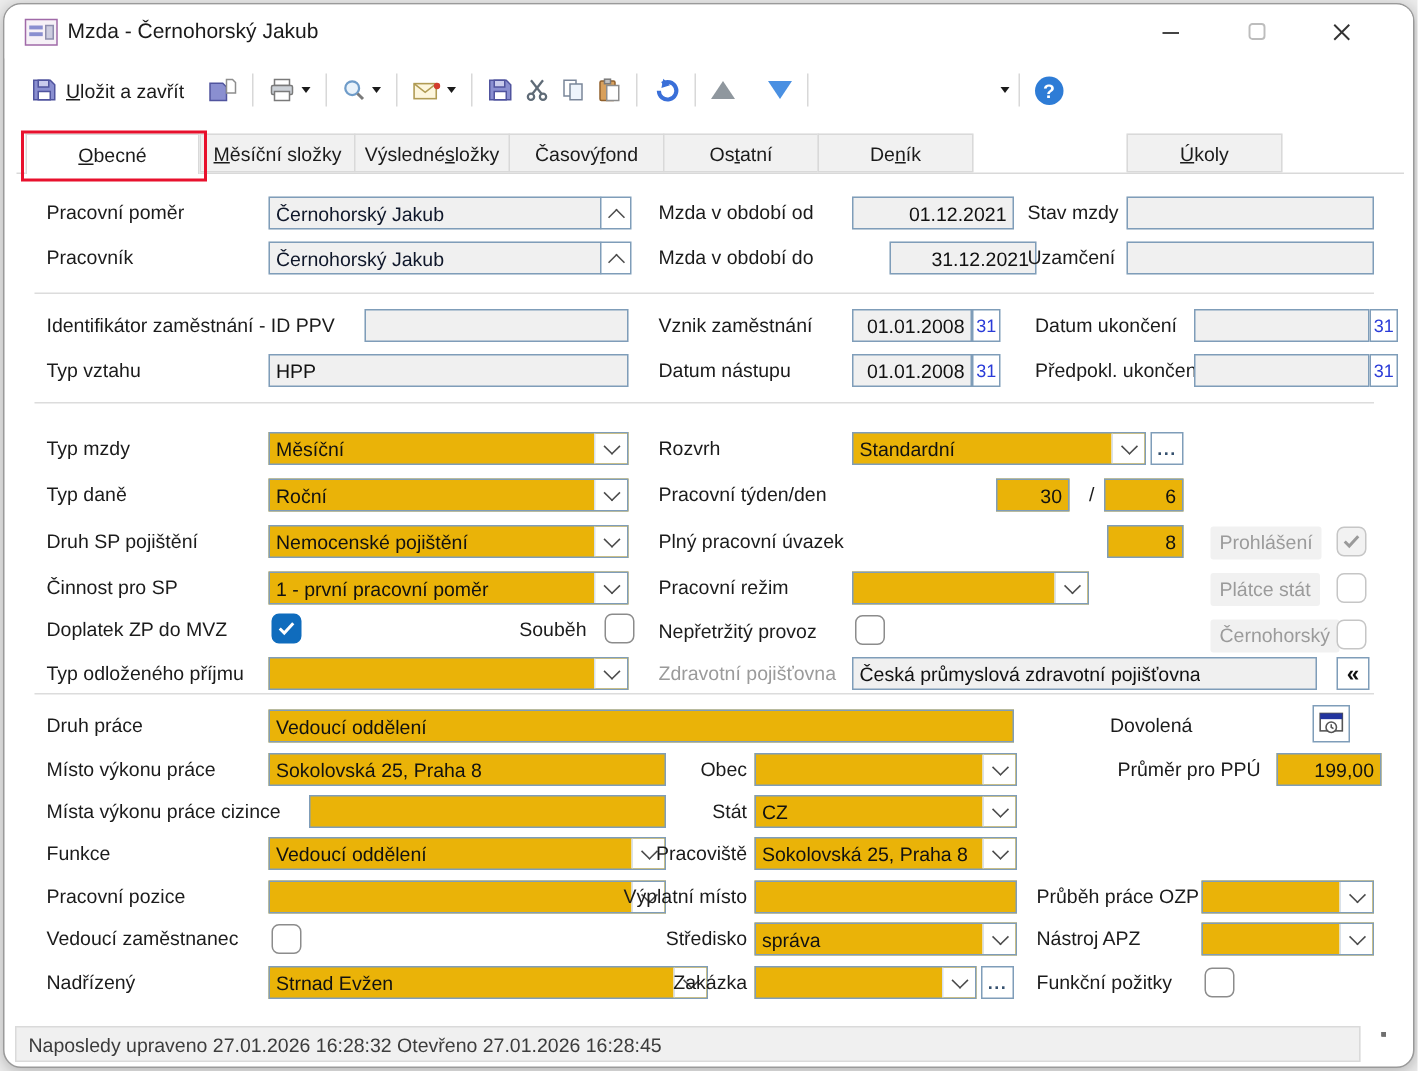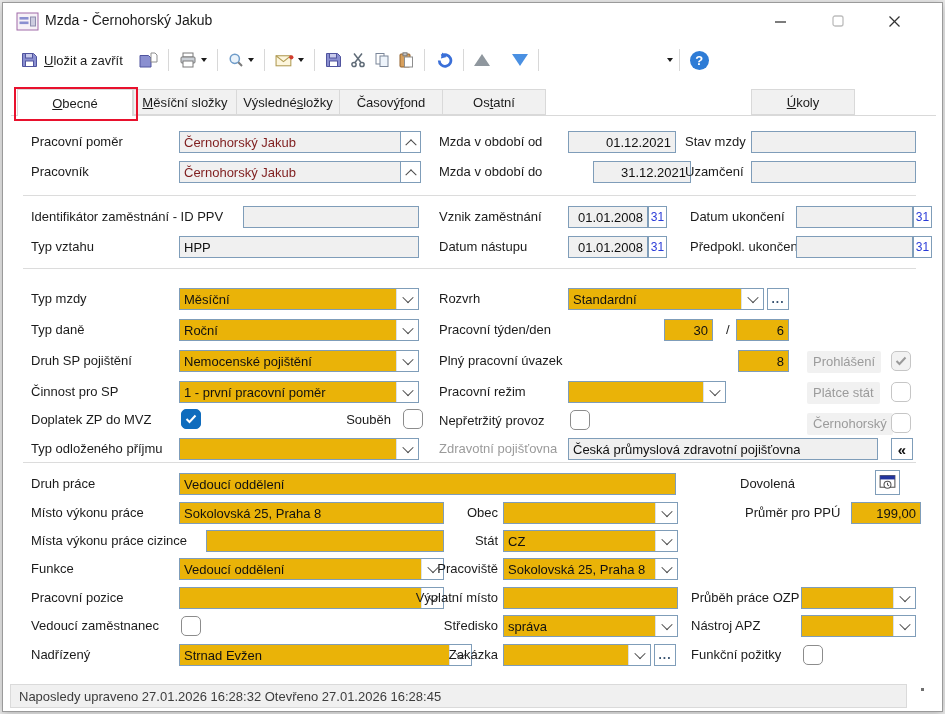--- a/index.html
+++ b/index.html
@@ -1,29 +1,29 @@
 <!DOCTYPE html>
 <html><head>
 <meta charset="utf-8">
 <style>
   html,body{margin:0;padding:0;}
   body{width:945px;height:714px;background:#ececec;font-family:"Liberation Sans",sans-serif;position:relative;}
   #window{position:absolute;left:2px;top:2px;width:939px;height:708px;background:#fff;
-          border:1px solid #9a9a9a;border-radius:0;box-shadow:0 2px 10px rgba(0,0,0,.25);overflow:hidden;}
+          border:1px solid #9a9a9a;border-radius:12px;box-shadow:0 2px 10px rgba(0,0,0,.25);overflow:hidden;}
   .abs{position:absolute;}
   .lbl{position:absolute;font-size:13px;color:#1b1b1b;line-height:22px;white-space:nowrap;}
   .lbl.r{text-align:right;}
   .lbl.dis{color:#9b9b9b;}
   .chip{position:absolute;font-size:13px;color:#9b9b9b;line-height:20px;background:#f1f1f1;padding:1px 6px;border-radius:2px;white-space:nowrap;}
   .fld{position:absolute;height:22px;border:1px solid #7f9db9;background:#f0f0f0;font-size:13px;color:#111;
        display:flex;align-items:center;padding:0 4px;box-sizing:border-box;white-space:nowrap;overflow:hidden;}
   .fld.w{background:#eab308;}
   .fld.num{justify-content:flex-end;}
   .fld .val{overflow:hidden;white-space:nowrap;}
-  .fld.blue .val{color:#7f1d1d;}
+  .fld.blue .val{color:#0f172a;}
   .combo{padding-right:24px;}
   .az{position:absolute;right:0;top:0;bottom:0;width:21px;border-left:1px solid #d9e1ea;background:#fff;
       display:flex;align-items:center;justify-content:center;}
   .chev{width:7px;height:7px;border-right:1.6px solid #4a4a4a;border-bottom:1.6px solid #4a4a4a;
         transform:rotate(45deg) translate(-1px,-1px);}
   .chev.up{transform:rotate(225deg) translate(-2px,-2px);}
   .btn{position:absolute;height:22px;border:1px solid #7f9db9;background:#fff;display:flex;align-items:center;
        justify-content:center;box-sizing:border-box;font-size:12px;color:#223;}
   .btn31{color:#2a3bd8;}
   .btn.dots{font-weight:bold;letter-spacing:1px;color:#35506e;}
@@ -188,20 +188,21 @@
         <span class="help">?</span>
       </div>
   </div>
 
   <div class="tabline"></div>
   <div class="tab active" style="left:14px;width:116px"><u>O</u>becné</div>
   <div class="tab" style="left:130px;width:104px"><u>M</u>ěsíční složky</div>
   <div class="tab" style="left:336px;width:104px">Časový <u>f</u>ond</div>
   <div class="tab" style="left:233px;width:104px">Výsledné <u>s</u>ložky</div>
   <div class="tab" style="left:439px;width:104px">Os<u>t</u>atní</div>
+  <div class="tab" style="left:542px;width:104px">De<u>n</u>ík</div>
   <div class="tab" style="left:748px;width:104px"><u>Ú</u>koly</div>
   <div class="redbox"></div>
 
   <div class="lbl" style="left:28px;top:128px">Pracovní poměr</div>
   <div class="fld blue" style="left:176px;top:128px;width:222px">
       <span class="val">Černohorský Jakub</span>
     </div>
   <div class="btn" style="left:397px;top:128px;width:21px">
       <span class="chev up"></span>
     </div>

